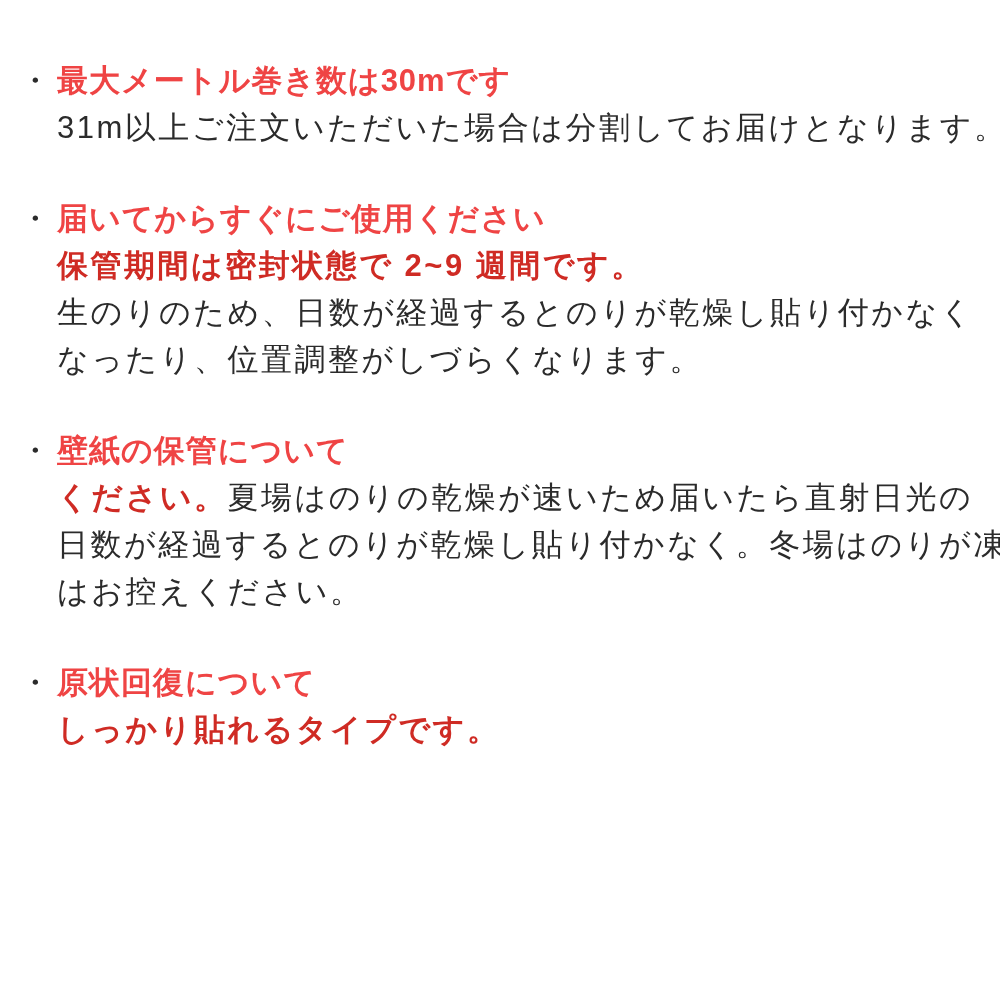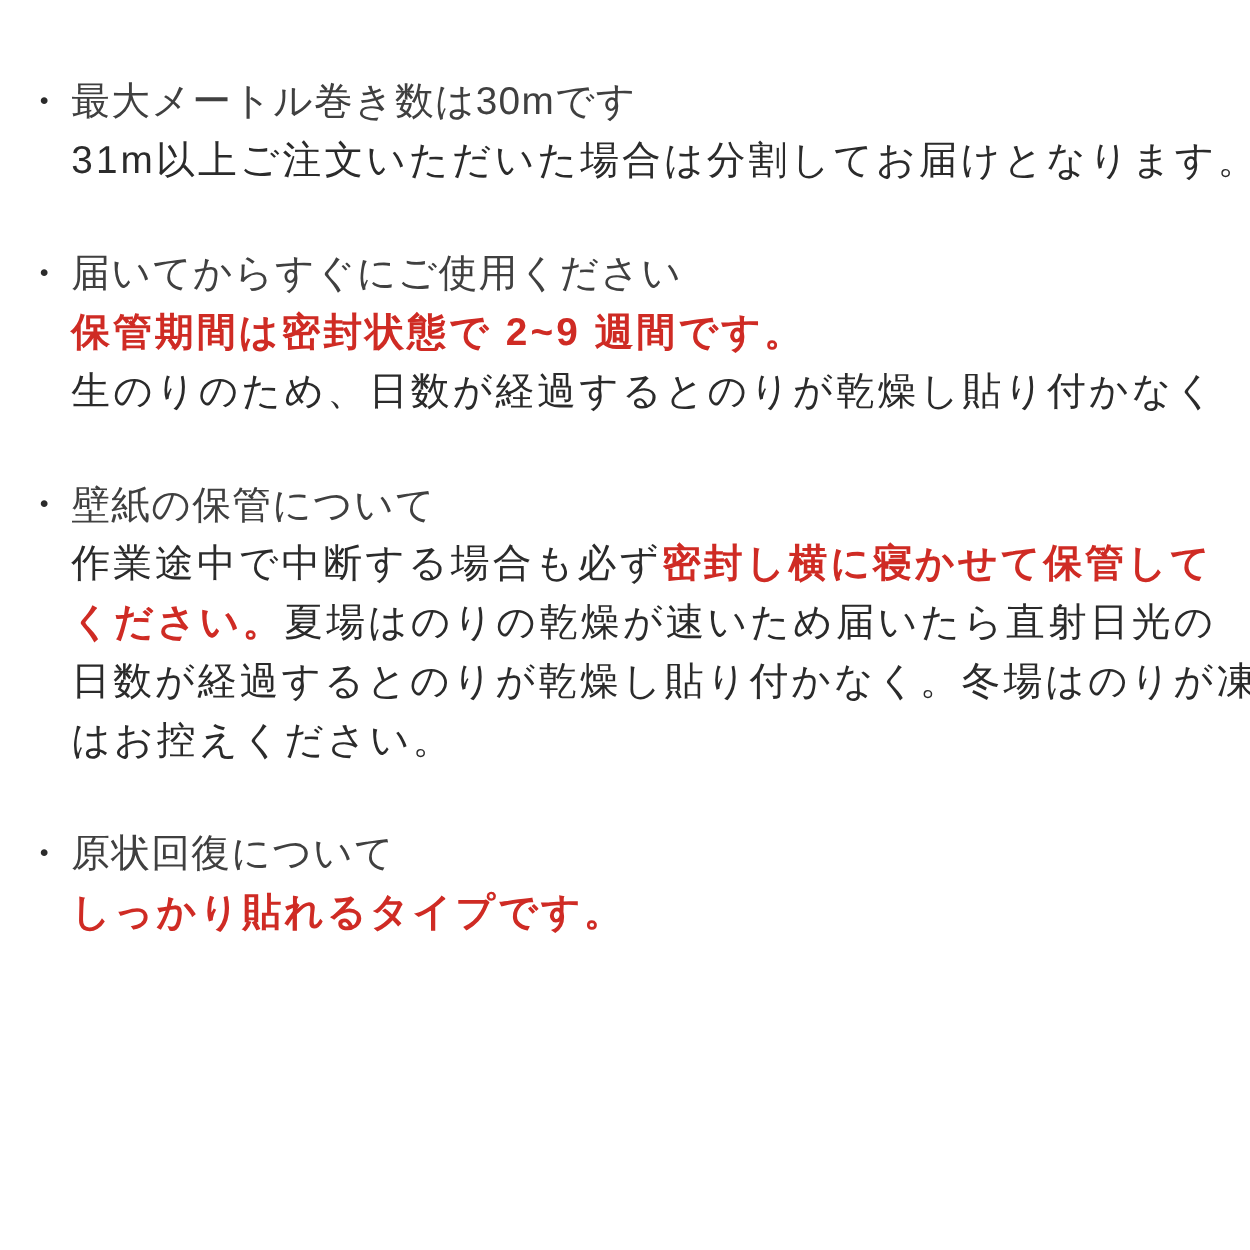--- a/index.html
+++ b/index.html
@@ -31,23 +31,23 @@
   .bullet {
     position: absolute;
     left: -36px;
     top: 0;
     font-size: 28px;
     font-weight: 700;
     color: #2b2b2b;
   }
   .heading {
     font-size: 31px;
-    font-weight: 400;
+    font-weight: 700;
     letter-spacing: 1px;
-    color: #404040;
+    color: #ef4444;
   }
   .line {
     height: 47px;
     line-height: 47px;
     white-space: nowrap;
     font-size: 31px;
     letter-spacing: 2.5px;
     color: #2b2b2b;
   }
   .seg { font-weight: 400; }
@@ -75,29 +75,29 @@
     <div class="heading-row">
       <span class="bullet">・</span>
       <span class="heading">届いてからすぐにご使用ください</span>
     </div>
     <div class="line">
       <span class="seg red">保管期間は密封状態で 2~9 週間です。</span>
     </div>
     <div class="line">
       <span class="seg">生のりのため、日数が経過するとのりが乾燥し貼り付かなく</span>
     </div>
+    <div class="line">
+      <span class="seg">なったり、位置調整がしづらくなります。</span>
+    </div>
   </section>
 
   <section class="sec">
     <div class="heading-row">
       <span class="bullet">・</span>
       <span class="heading">壁紙の保管について</span>
-    </div>
-    <div class="line">
-      <span class="seg">作業途中で中断する場合も必ず</span><span class="seg red">密封し横に寝かせて保管して</span>
     </div>
     <div class="line">
       <span class="seg red">ください。</span><span class="seg">夏場はのりの乾燥が速いため届いたら直射日光の</span>
     </div>
     <div class="line">
       <span class="seg">日数が経過するとのりが乾燥し貼り付かなく。冬場はのりが凍</span>
     </div>
     <div class="line">
       <span class="seg">はお控えください。</span>
     </div>

